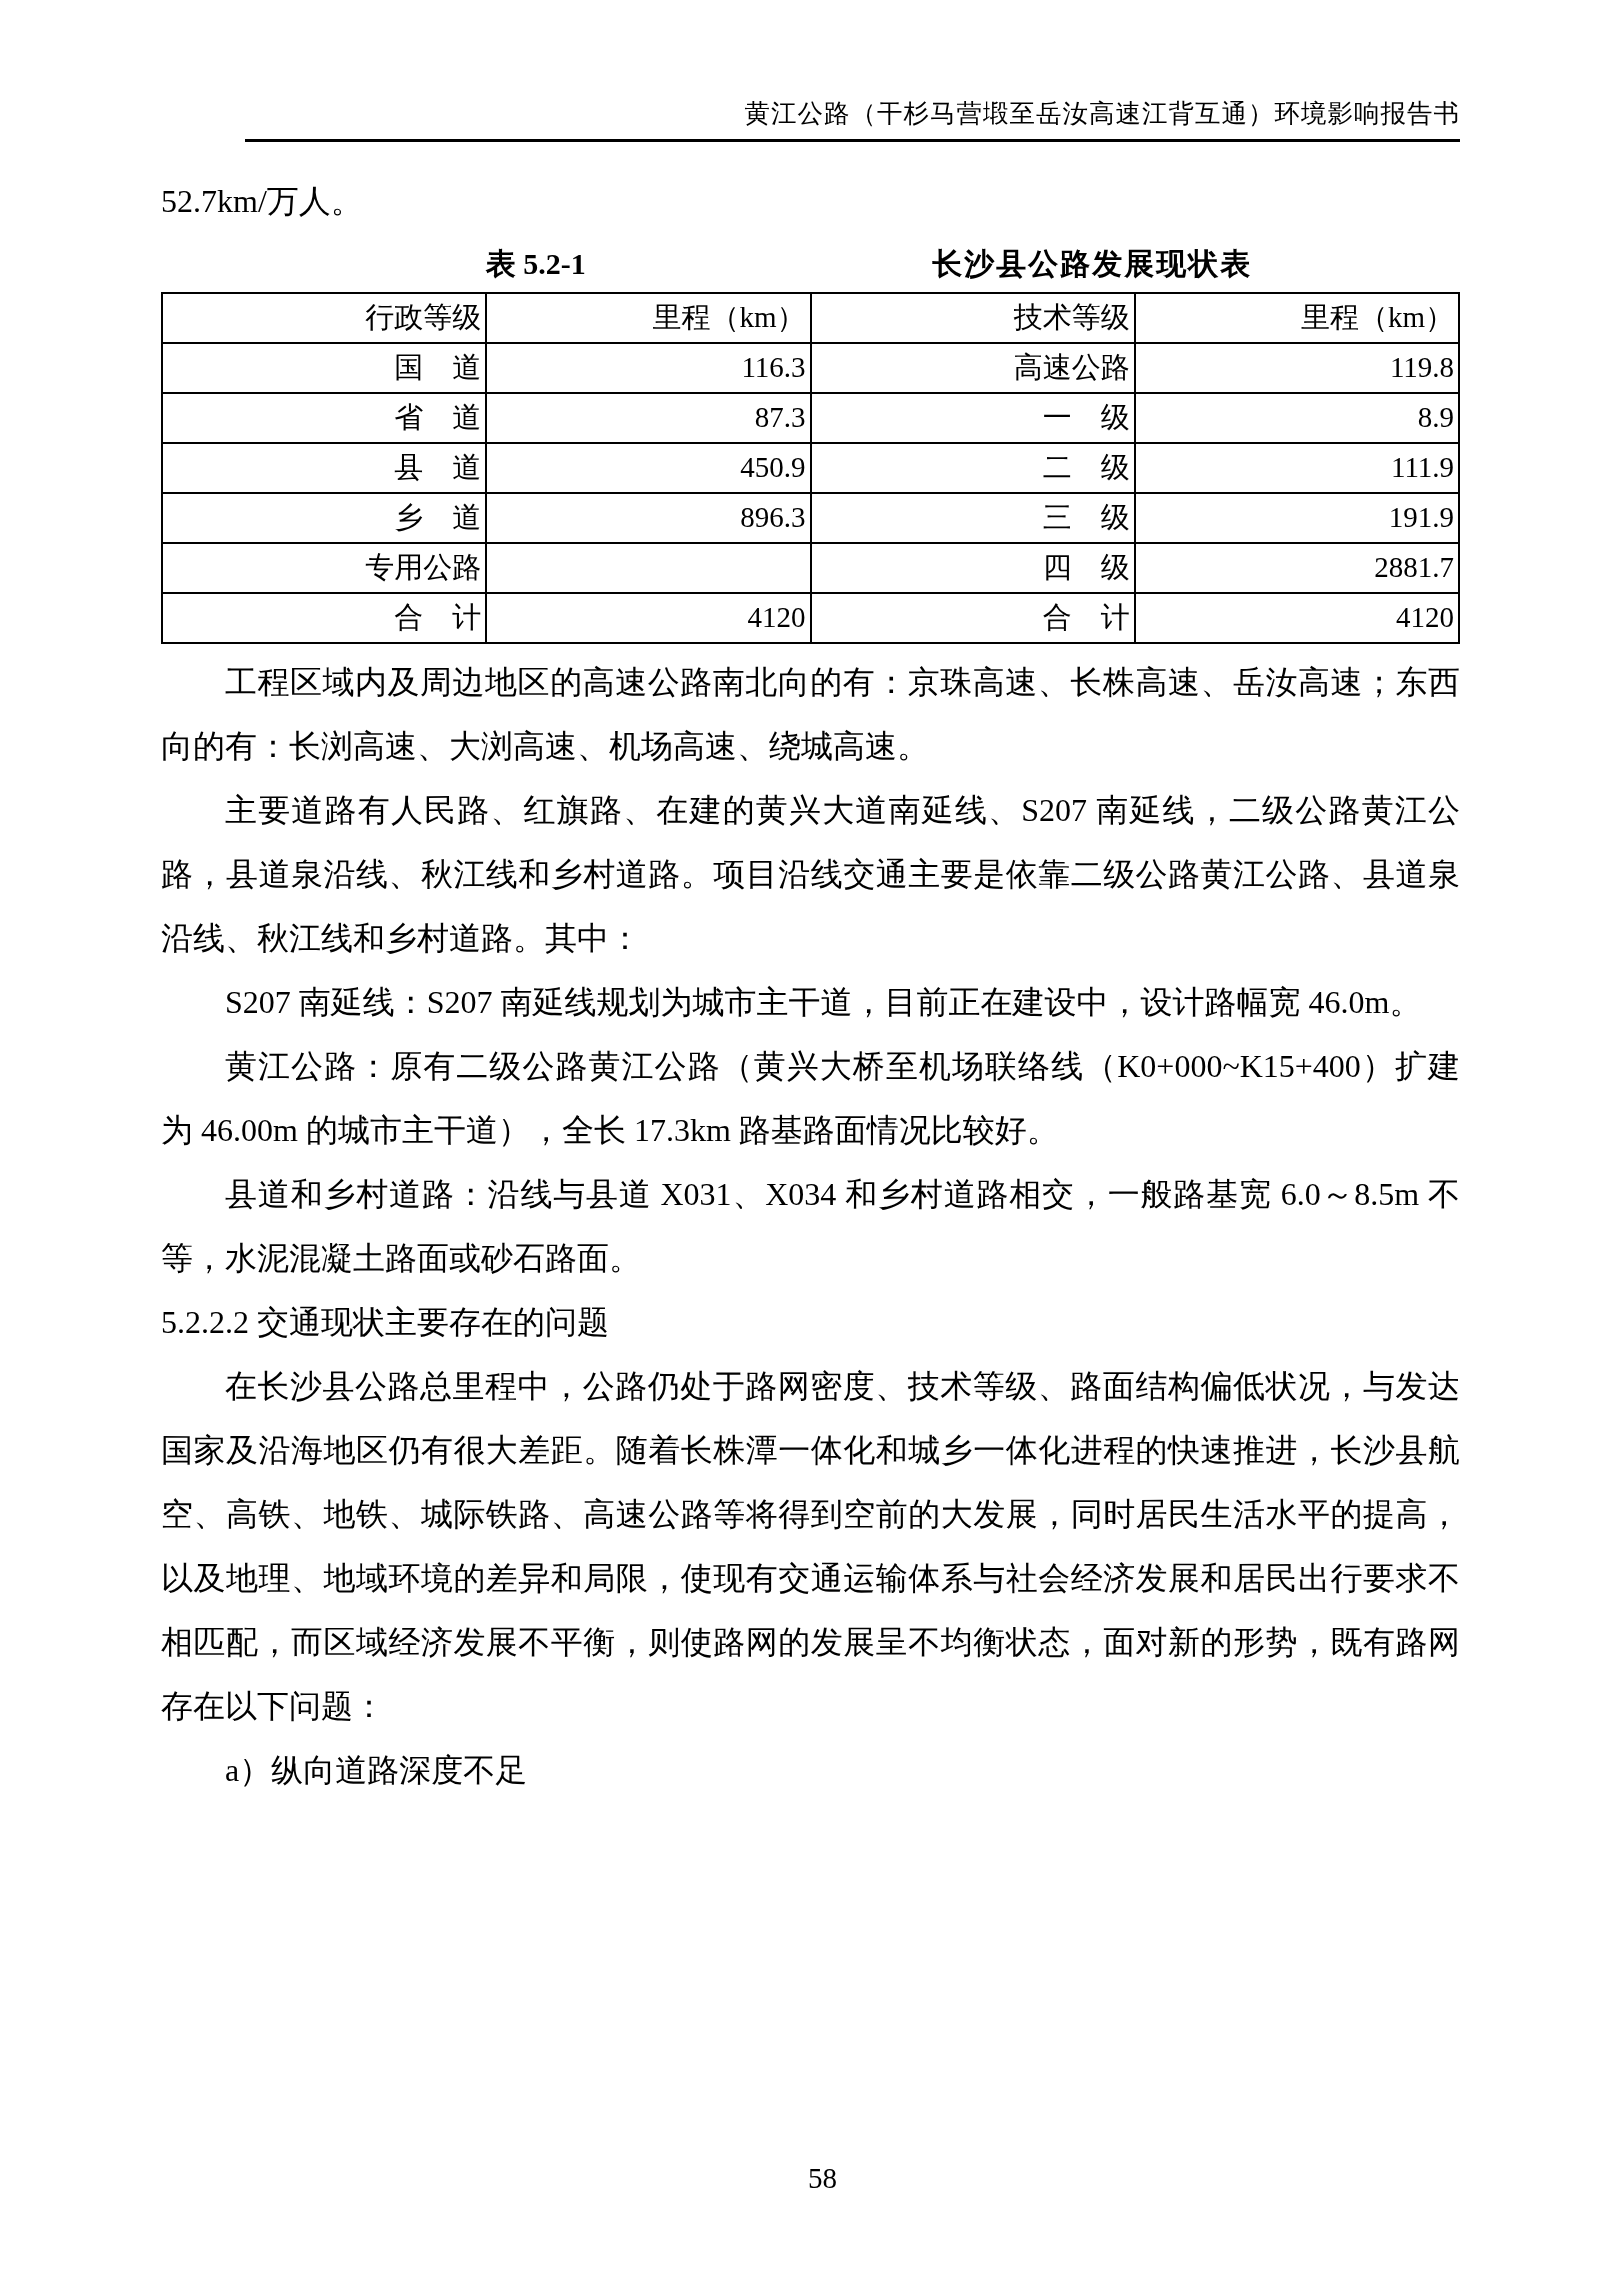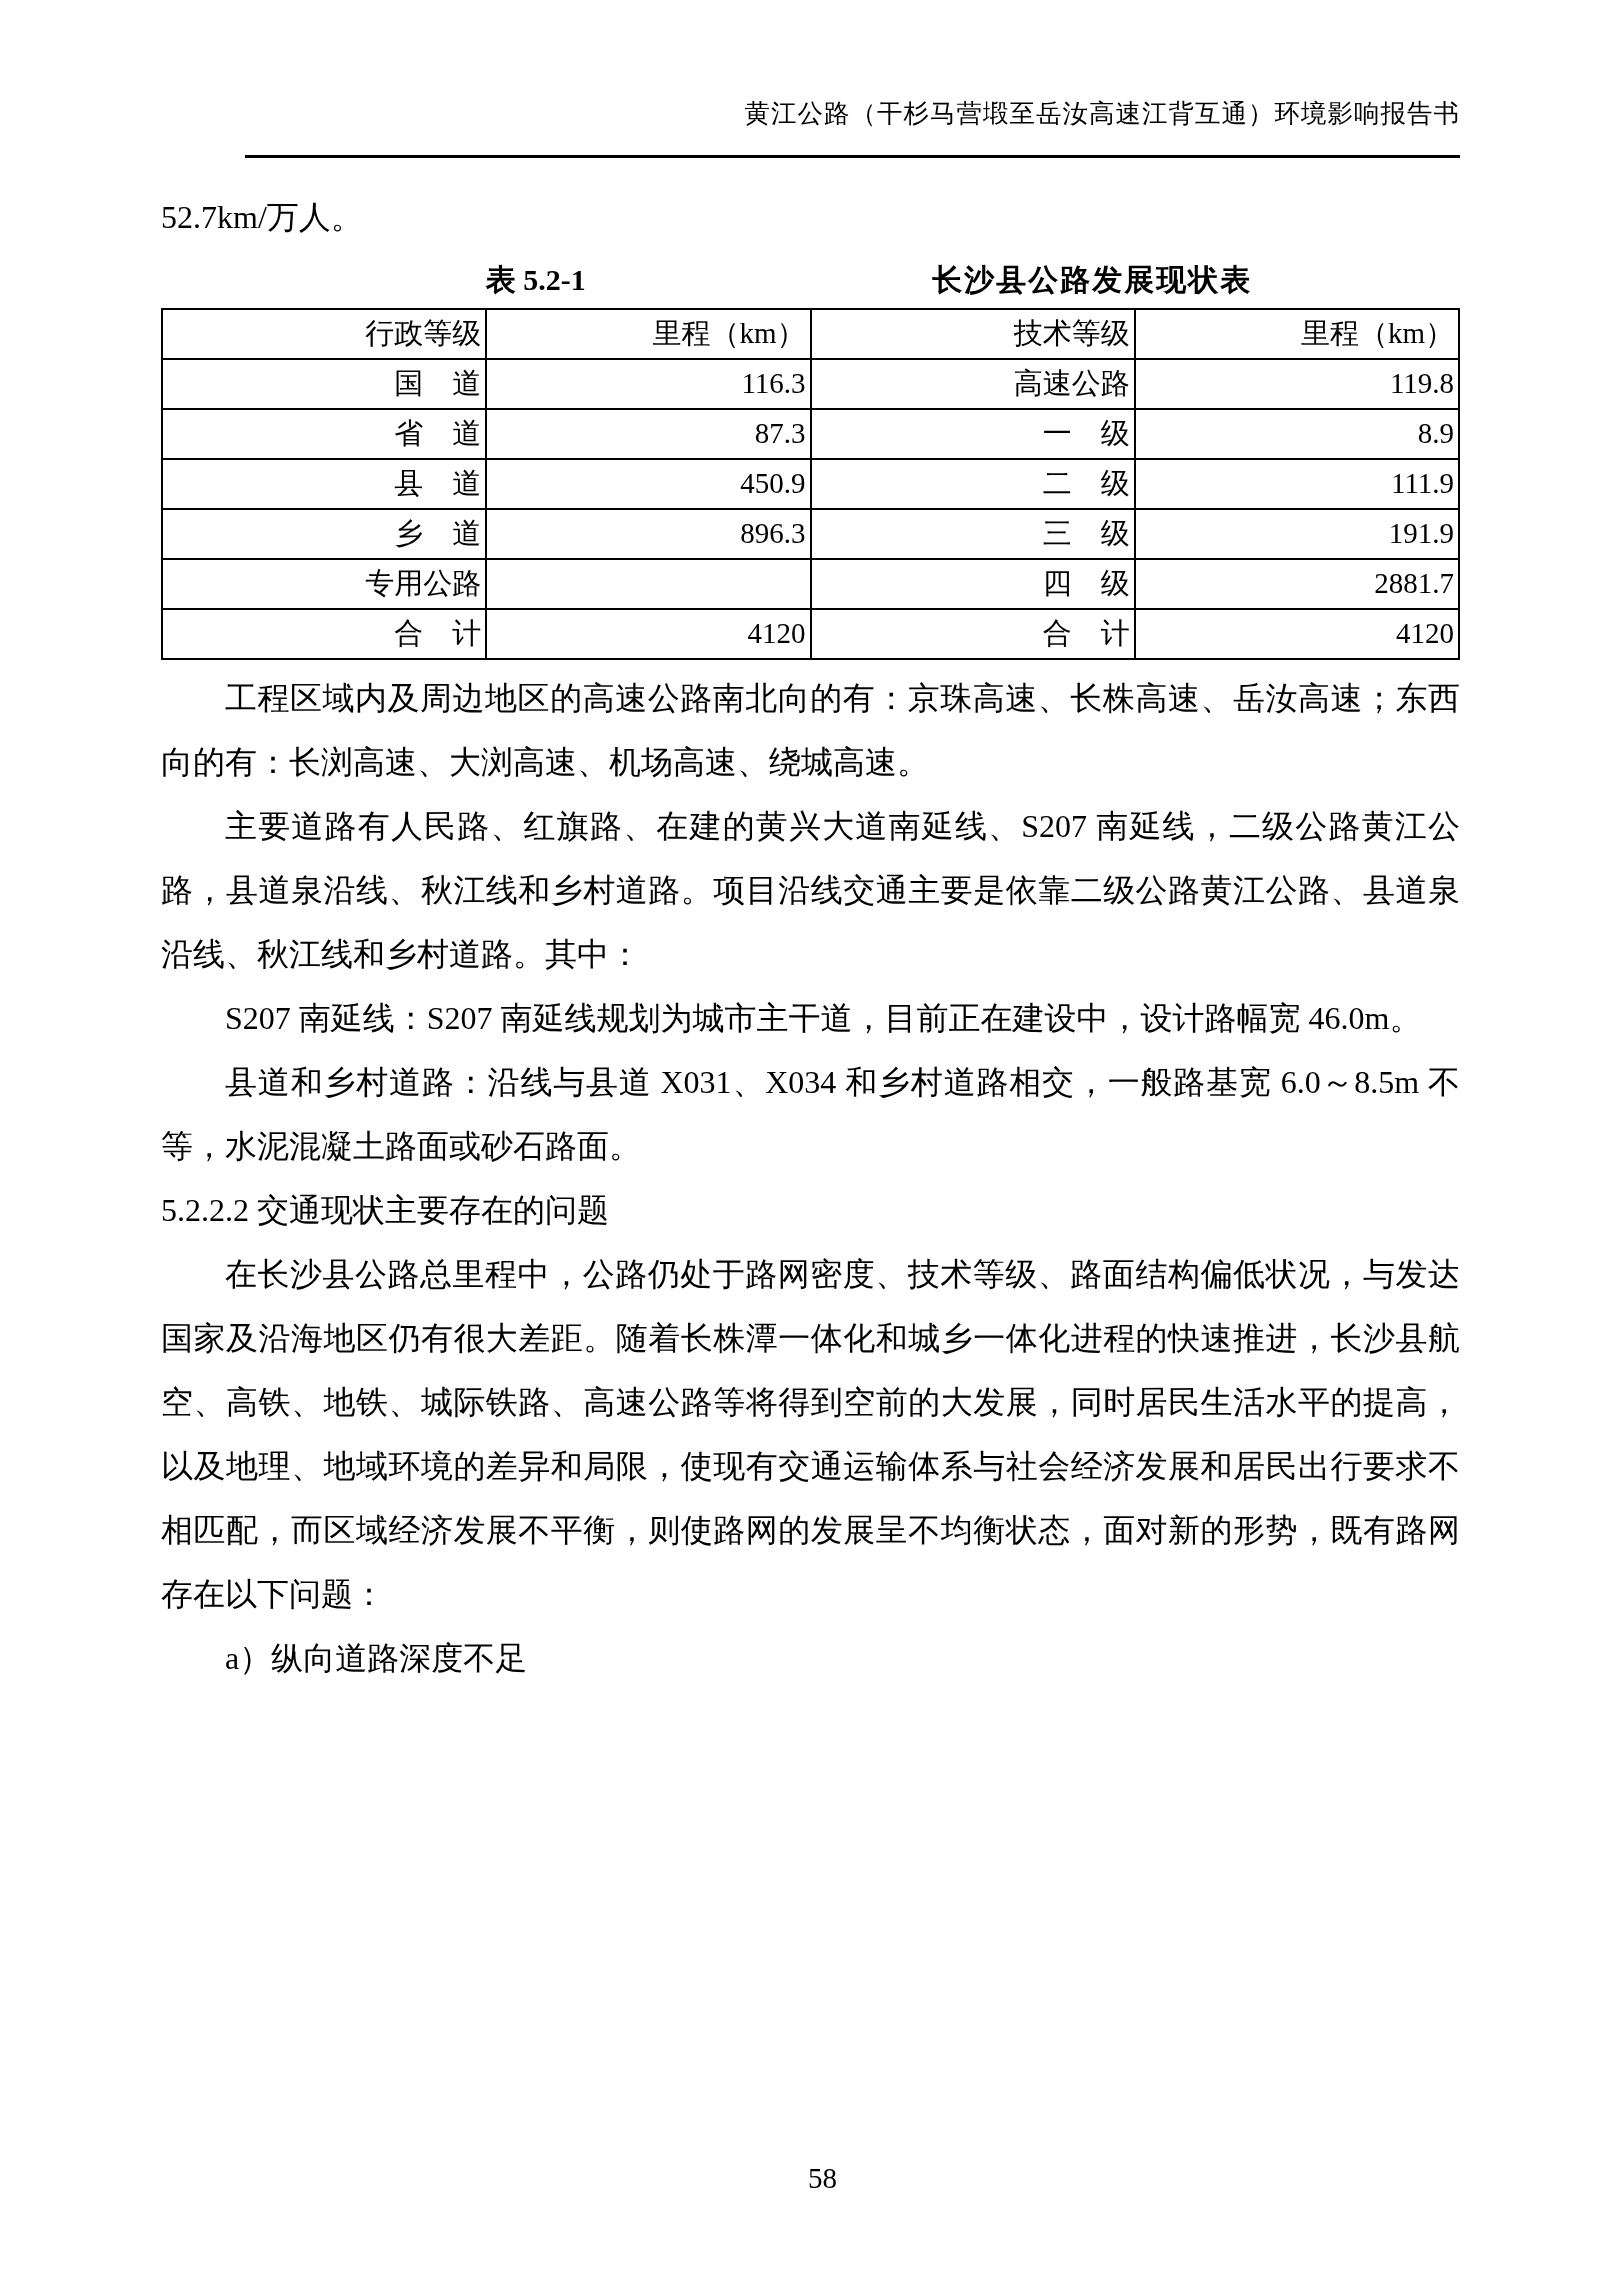--- a/index.html
+++ b/index.html
@@ -8,21 +8,21 @@
     width: 1621px; height: 2293px;
     position: relative;
     font-family: "Liberation Serif", "DejaVu Serif", serif;
     color: #000;
   }
   .page { position: absolute; inset: 0; padding: 0 161px; }
 
   .doc-header {
     margin-left: 84px;
     padding-top: 96px;
-    padding-bottom: 24px;
+    padding-bottom: 8px;
     border-bottom: 3.9px solid #000;
     text-align: right;
     font-size: 25.5px;
     letter-spacing: 1px;
   }
 
   .doc-body { margin-top: 27.4px; font-size: 32px; line-height: 64px; }
   .doc-body p { text-align: justify; }
   .no-indent { text-indent: 0; }
   .indent { text-indent: 2em; }
@@ -130,20 +130,21 @@
           <td>4120</td>
           <td>合　计</td>
           <td>4120</td>
         </tr>
       </tbody>
     </table>
 
     <p class="indent">工程区域内及周边地区的高速公路南北向的有：京珠高速、长株高速、岳汝高速；东西向的有：长浏高速、大浏高速、机场高速、绕城高速。</p>
     <p class="indent">主要道路有人民路、红旗路、在建的黄兴大道南延线、S207 南延线，二级公路黄江公路，县道泉沿线、秋江线和乡村道路。项目沿线交通主要是依靠二级公路黄江公路、县道泉沿线、秋江线和乡村道路。其中：</p>
     <p class="indent">S207 南延线：S207 南延线规划为城市主干道，目前正在建设中，设计路幅宽 46.0m。</p>
+    <p class="indent">黄江公路：原有二级公路黄江公路（黄兴大桥至机场联络线（K0+000~K15+400）扩建为 46.00m 的城市主干道），全长 17.3km 路基路面情况比较好。</p>
     <p class="indent">县道和乡村道路：沿线与县道 X031、X034 和乡村道路相交，一般路基宽 6.0～8.5m 不等，水泥混凝土路面或砂石路面。</p>
 
     <p class="section-heading">5.2.2.2  交通现状主要存在的问题</p>
     <p class="indent">在长沙县公路总里程中，公路仍处于路网密度、技术等级、路面结构偏低状况，与发达国家及沿海地区仍有很大差距。随着长株潭一体化和城乡一体化进程的快速推进，长沙县航空、高铁、地铁、城际铁路、高速公路等将得到空前的大发展，同时居民生活水平的提高，以及地理、地域环境的差异和局限，使现有交通运输体系与社会经济发展和居民出行要求不相匹配，而区域经济发展不平衡，则使路网的发展呈不均衡状态，面对新的形势，既有路网存在以下问题：</p>
     <p class="indent">a）纵向道路深度不足</p>
 
   </div>
 
   <div class="page-number">58</div>
 

